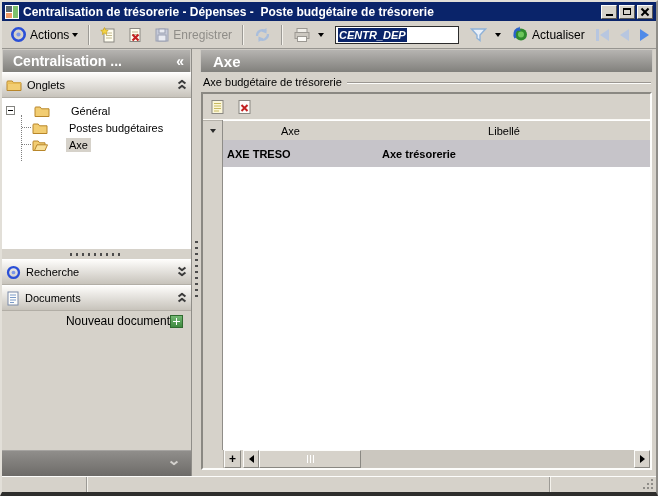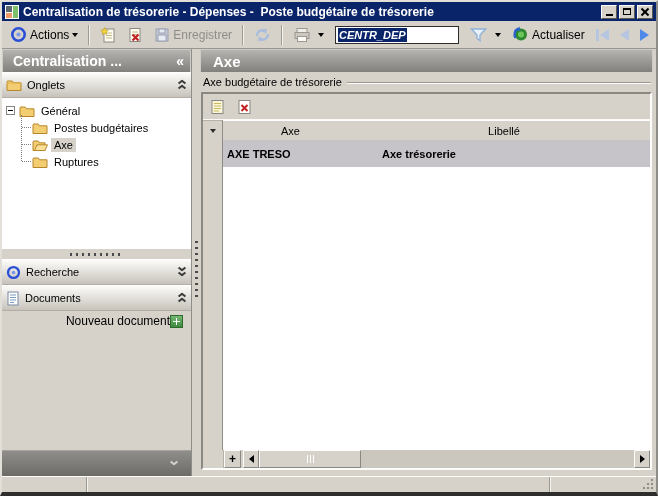--- a/index.html
+++ b/index.html
@@ -57,21 +57,21 @@
   .group-bar{ height:21px; flex:none; background:linear-gradient(#fdfcfa,#c7c3bb); border-top:1px solid #fff; border-bottom:1px solid #b2aea6;
               display:flex; align-items:center; padding:12px 4px; gap:5px; font-size:11px; }
   .group-bar .bar-title{ flex:1; }
   .chev{ display:flex; flex-direction:column; gap:1px; padding-right:2px; }
   .chev i{ width:7px; height:4px; display:block; position:relative; }
   .chev i::before,.chev i::after{ content:""; position:absolute; top:0; width:5px; height:2px; background:#3b3b3b; }
   .chev-up i::before{ left:0; transform:rotate(-40deg);} .chev-up i::after{ right:-1px; transform:rotate(40deg);}
   .chev-down i::before{ left:0; transform:rotate(40deg);} .chev-down i::after{ right:-1px; transform:rotate(-40deg);}
 
   .tree{ height:151px; flex:none; background:#fff; padding:4px 0 0 4px; overflow:hidden; }
-  .tree-row{ height:17px; display:flex; align-items:center; gap:3px; }
+  .tree-row{ height:17px; display:flex; align-items:center; gap:18px; }
   .expander{ width:9px; height:9px; border:1px solid #848480; background:#fff; position:relative; flex:none; margin-right:1px;}
   .expander::before{ content:""; position:absolute; left:1px; top:3px; width:5px; height:1px; background:#000; }
   .tree-children{ position:relative; padding-left:26px; }
   .tree-children .vline{ position:absolute; left:15px; top:-4px; height:46px; border-left:1px dotted #808080; }
   .tree-children .tree-row{ position:relative; }
   .tree-children .tree-row::before{ content:""; position:absolute; left:-10px; top:8px; width:9px; border-top:1px dotted #808080; }
   .tree-label{ padding:1px 3px; }
   .tree-label.selected{ background:#d6d2ca; }
 
   .hsplit{ height:10px; flex:none; display:flex; align-items:center; justify-content:center; }
@@ -281,26 +281,20 @@
               <path d="M1 3.5 L1 12.5 H15 V4.8 H7.6 L6.2 3 H1.8 Z" fill="#f2cd72" stroke="#b8862a"></path>
             </svg>
             <span class="tree-label">Postes budgétaires</span>
           </div>
           <div class="tree-row">
             <svg width="16" height="14" viewBox="0 0 16 14">
               <path d="M1 3.5 L1 12.5 H13 V4.8 H7.6 L6.2 3 H1.8 Z" fill="#f2cd72" stroke="#b8862a"></path>
               <path d="M2.5 12.5 L5 6.8 H15.5 L13 12.5 Z" fill="#f8e09a" stroke="#b8862a"></path>
             </svg>
             <span class="tree-label selected">Axe</span>
-          </div>
-          <div class="tree-row">
-            <svg width="16" height="14" viewBox="0 0 16 14">
-              <path d="M1 3.5 L1 12.5 H15 V4.8 H7.6 L6.2 3 H1.8 Z" fill="#f2cd72" stroke="#b8862a"></path>
-            </svg>
-            <span class="tree-label">Ruptures</span>
           </div>
         </div>
       </div>
 
       <div class="hsplit">
           <span class="dots"></span>
         </div>
 
       <div class="group-bar" style="height:23px;">
         <svg width="15" height="15" viewBox="0 0 17 17">

